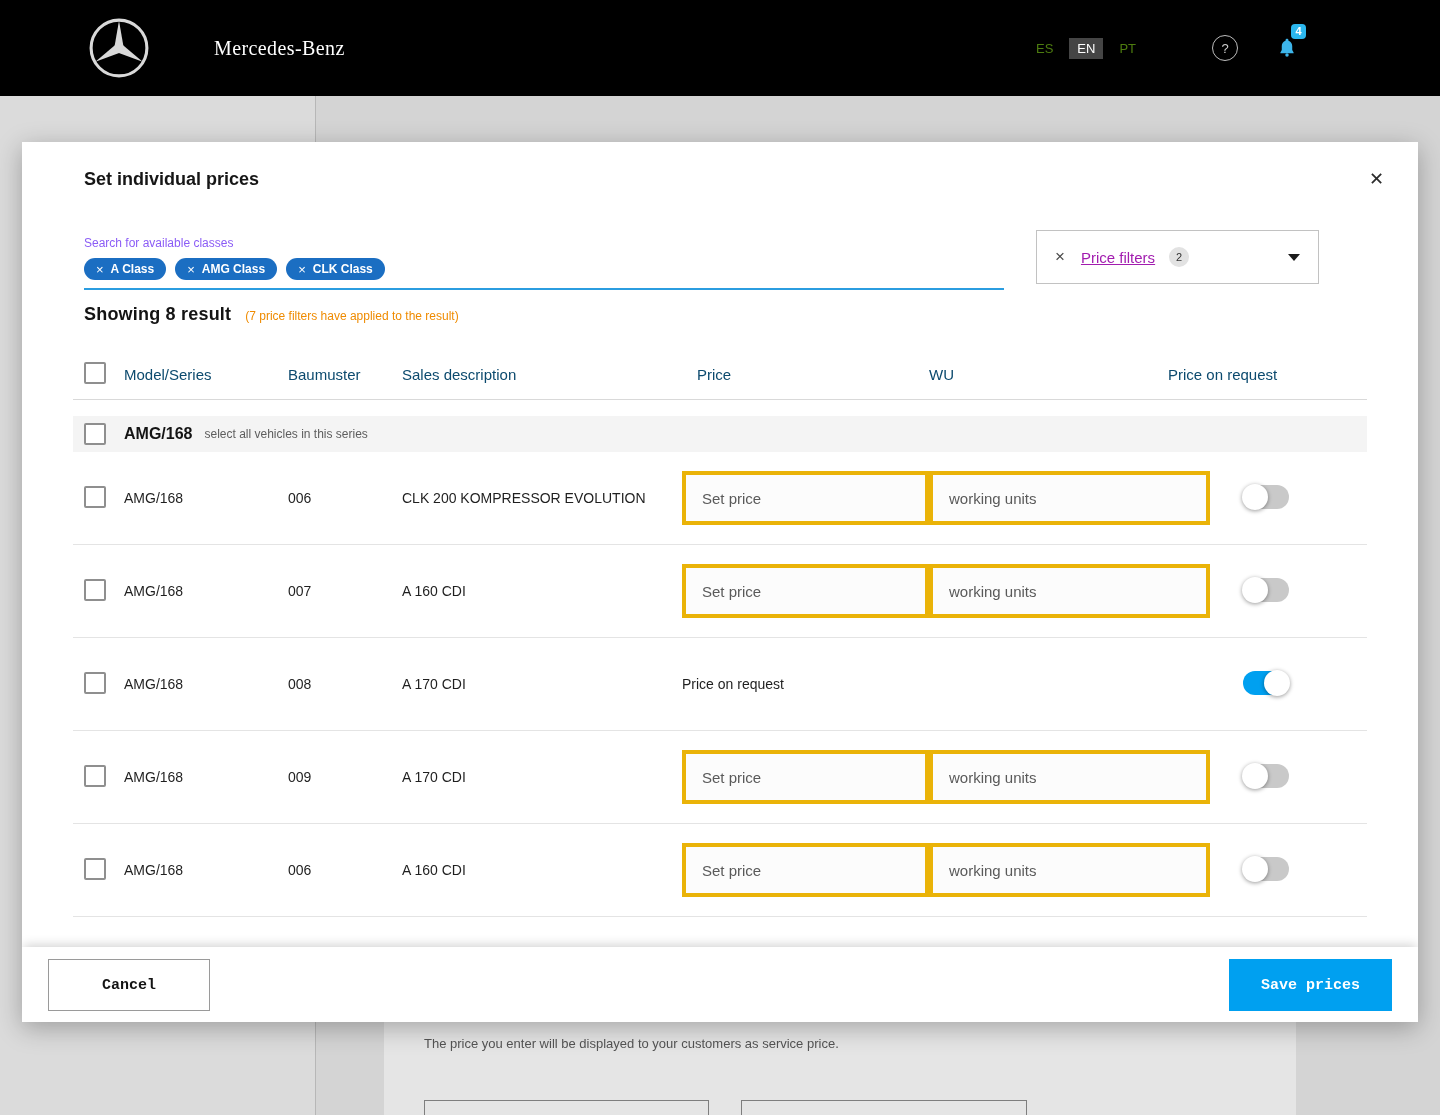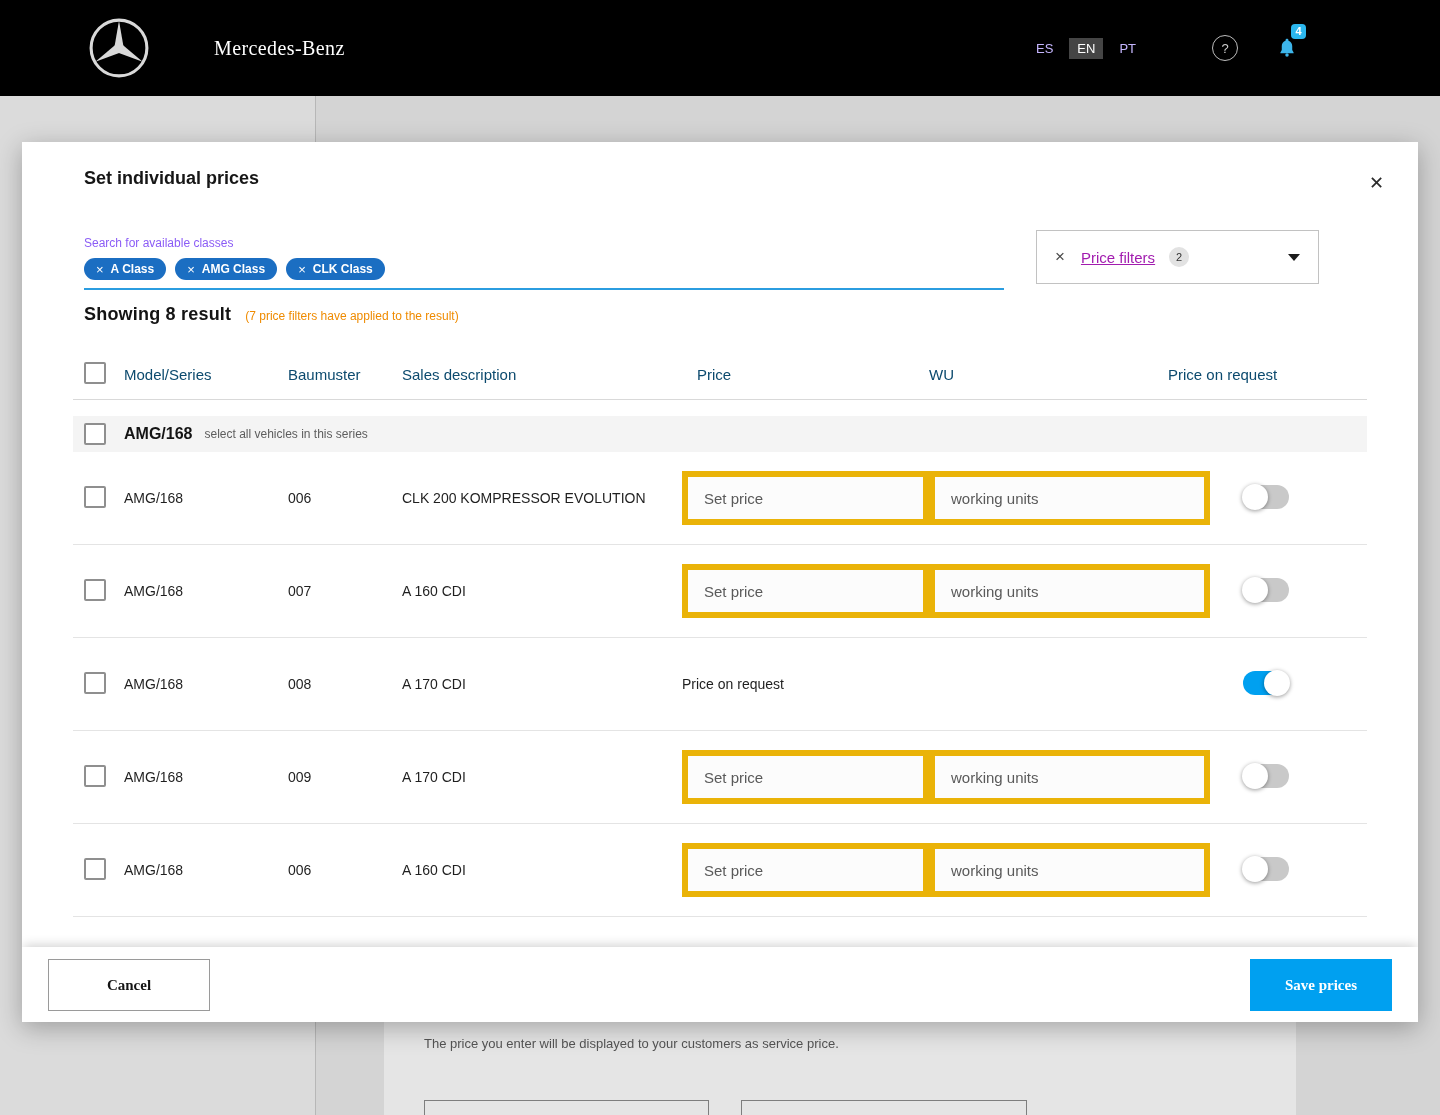--- a/index.html
+++ b/index.html
@@ -17,21 +17,21 @@
     background:#000; display:flex; align-items:center;
     padding-left:88px; padding-right:142px; z-index:30;
   }
   .mb-logo { width:62px; height:62px; flex:0 0 auto; }
   .brand {
     margin-left:64px; color:#fff; font-family:"Liberation Serif", serif;
     font-size:20px; letter-spacing:0.4px;
   }
   .topbar-right { margin-left:auto; display:flex; align-items:center; }
   .langs { display:flex; align-items:center; gap:10px; }
-  .lang { font-size:13px; color:#c4b5fd; padding:3px 6px; cursor:pointer; }
+  .lang { font-size:13px; color:#4d7c0f; padding:3px 6px; cursor:pointer; }
   .lang.active { background:#454545; color:#fff; padding:3px 8px; }
   .help-circle {
     margin-left:70px; width:26px; height:26px; border-radius:50%;
     border:1px solid #bdbdbd; color:#cfcfcf; font-size:13px;
     display:flex; align-items:center; justify-content:center; cursor:pointer;
   }
   .bell-wrap { position:relative; margin-left:38px; cursor:pointer; }
   .bell-wrap svg { display:block; }
   .notif-badge {
     position:absolute; top:-12px; right:-8px; min-width:15px; height:15px;
@@ -61,21 +61,21 @@
     background:rgba(0,0,0,0.10); z-index:4;
   }
 
   
   .modal {
     position:absolute; left:22px; top:142px; width:1396px; height:880px;
     background:#fff; z-index:10; overflow:hidden;
     box-shadow:0 6px 24px rgba(0,0,0,0.28);
   }
   .modal-header {
-    display:flex; justify-content:space-between; 
+    display:flex; justify-content:space-between; align-items:center;
     padding:26px 24px 0 62px; height:48px;
   }
   .modal-title { font-size:18px; font-weight:bold; color:#161616; }
   .close-btn { font-size:18px; color:#2b2b2b; cursor:pointer; padding:4px 10px; }
 
   .controls { display:flex; align-items:flex-start; margin:46px 99px 0 62px; }
   .search-box { width:920px; border-bottom:2px solid #2b9de0; padding-bottom:8px; }
   .search-label { font-size:12px; color:#8b5cf6; margin-bottom:8px; line-height:14px; }
   .chips { display:flex; gap:9px; }
   .chip {
@@ -129,21 +129,21 @@
     margin-top:16px; height:36px; background:#f4f4f4;
     display:flex; align-items:center;
   }
   .group-row .checkbox { margin-left:11px; }
   .group-name { margin-left:18px; font-size:16px; font-weight:bold; color:#141414; }
   .group-hint { margin-left:12px; font-size:12px; color:#5d5d5d; }
 
   .trow { height:93px; border-bottom:1px solid #e4e4e4; font-size:14px; color:#1f1f1f; }
   .tinput {
     display:block; height:54px; width:calc(100% + 11px);
-    border:6px solid #eab308; background:#fcfcfc;
+    border:4px solid #eab308; background:#fcfcfc;
     font-size:15px; padding:12px 16px; font-family:inherit; color:#333;
   }
   .tinput::placeholder { color:#5a5a5a; opacity:1; }
   .por-text { font-size:14px; color:#1f1f1f; }
 
   .toggle {
     position:relative; display:inline-block; margin-left:44px;
     width:46px; height:24px; border-radius:12px; background:#c9c9c9; cursor:pointer;
   }
   .toggle .knob {
@@ -152,23 +152,23 @@
   }
   .toggle.on { background:#00a0f0; }
   .toggle.on .knob { left:auto; right:-1px; }
 
   
   .modal-footer {
     margin-top:30px; height:76px; display:flex; align-items:center;
     justify-content:space-between; padding:0 26px;
     box-shadow:0 -4px 10px -2px rgba(0,0,0,0.18); background:#fff; position:relative;
   }
-  .btn { height:52px; font-size:15px; font-weight:bold; font-family:Liberation Serif, serif; cursor:pointer; }
+  .btn { height:52px; font-size:15px; font-weight:bold; font-family:Liberation Mono, monospace; cursor:pointer; }
   .btn-cancel { width:162px; background:#fff; border:1px solid #9a9a9a; color:#141414; }
-  .btn-save { width:142px; background:#00a0f0; border:none; color:#fff; }
+  .btn-save { width:163px; background:#00a0f0; border:none; color:#fff; }
 </style>
 </head>
 <body>
 
 <header class="topbar">
   <svg class="mb-logo" viewBox="0 0 100 100">
     <circle cx="50" cy="50" r="45" fill="none" stroke="#d9d9d9" stroke-width="5"></circle>
     <polygon points="50,6 58,52 42,52" fill="#d9d9d9"></polygon>
     <polygon points="88.1,72 44.3,55.9 52.3,42.1" fill="#d9d9d9"></polygon>
     <polygon points="11.9,72 55.7,55.9 47.7,42.1" fill="#d9d9d9"></polygon>

